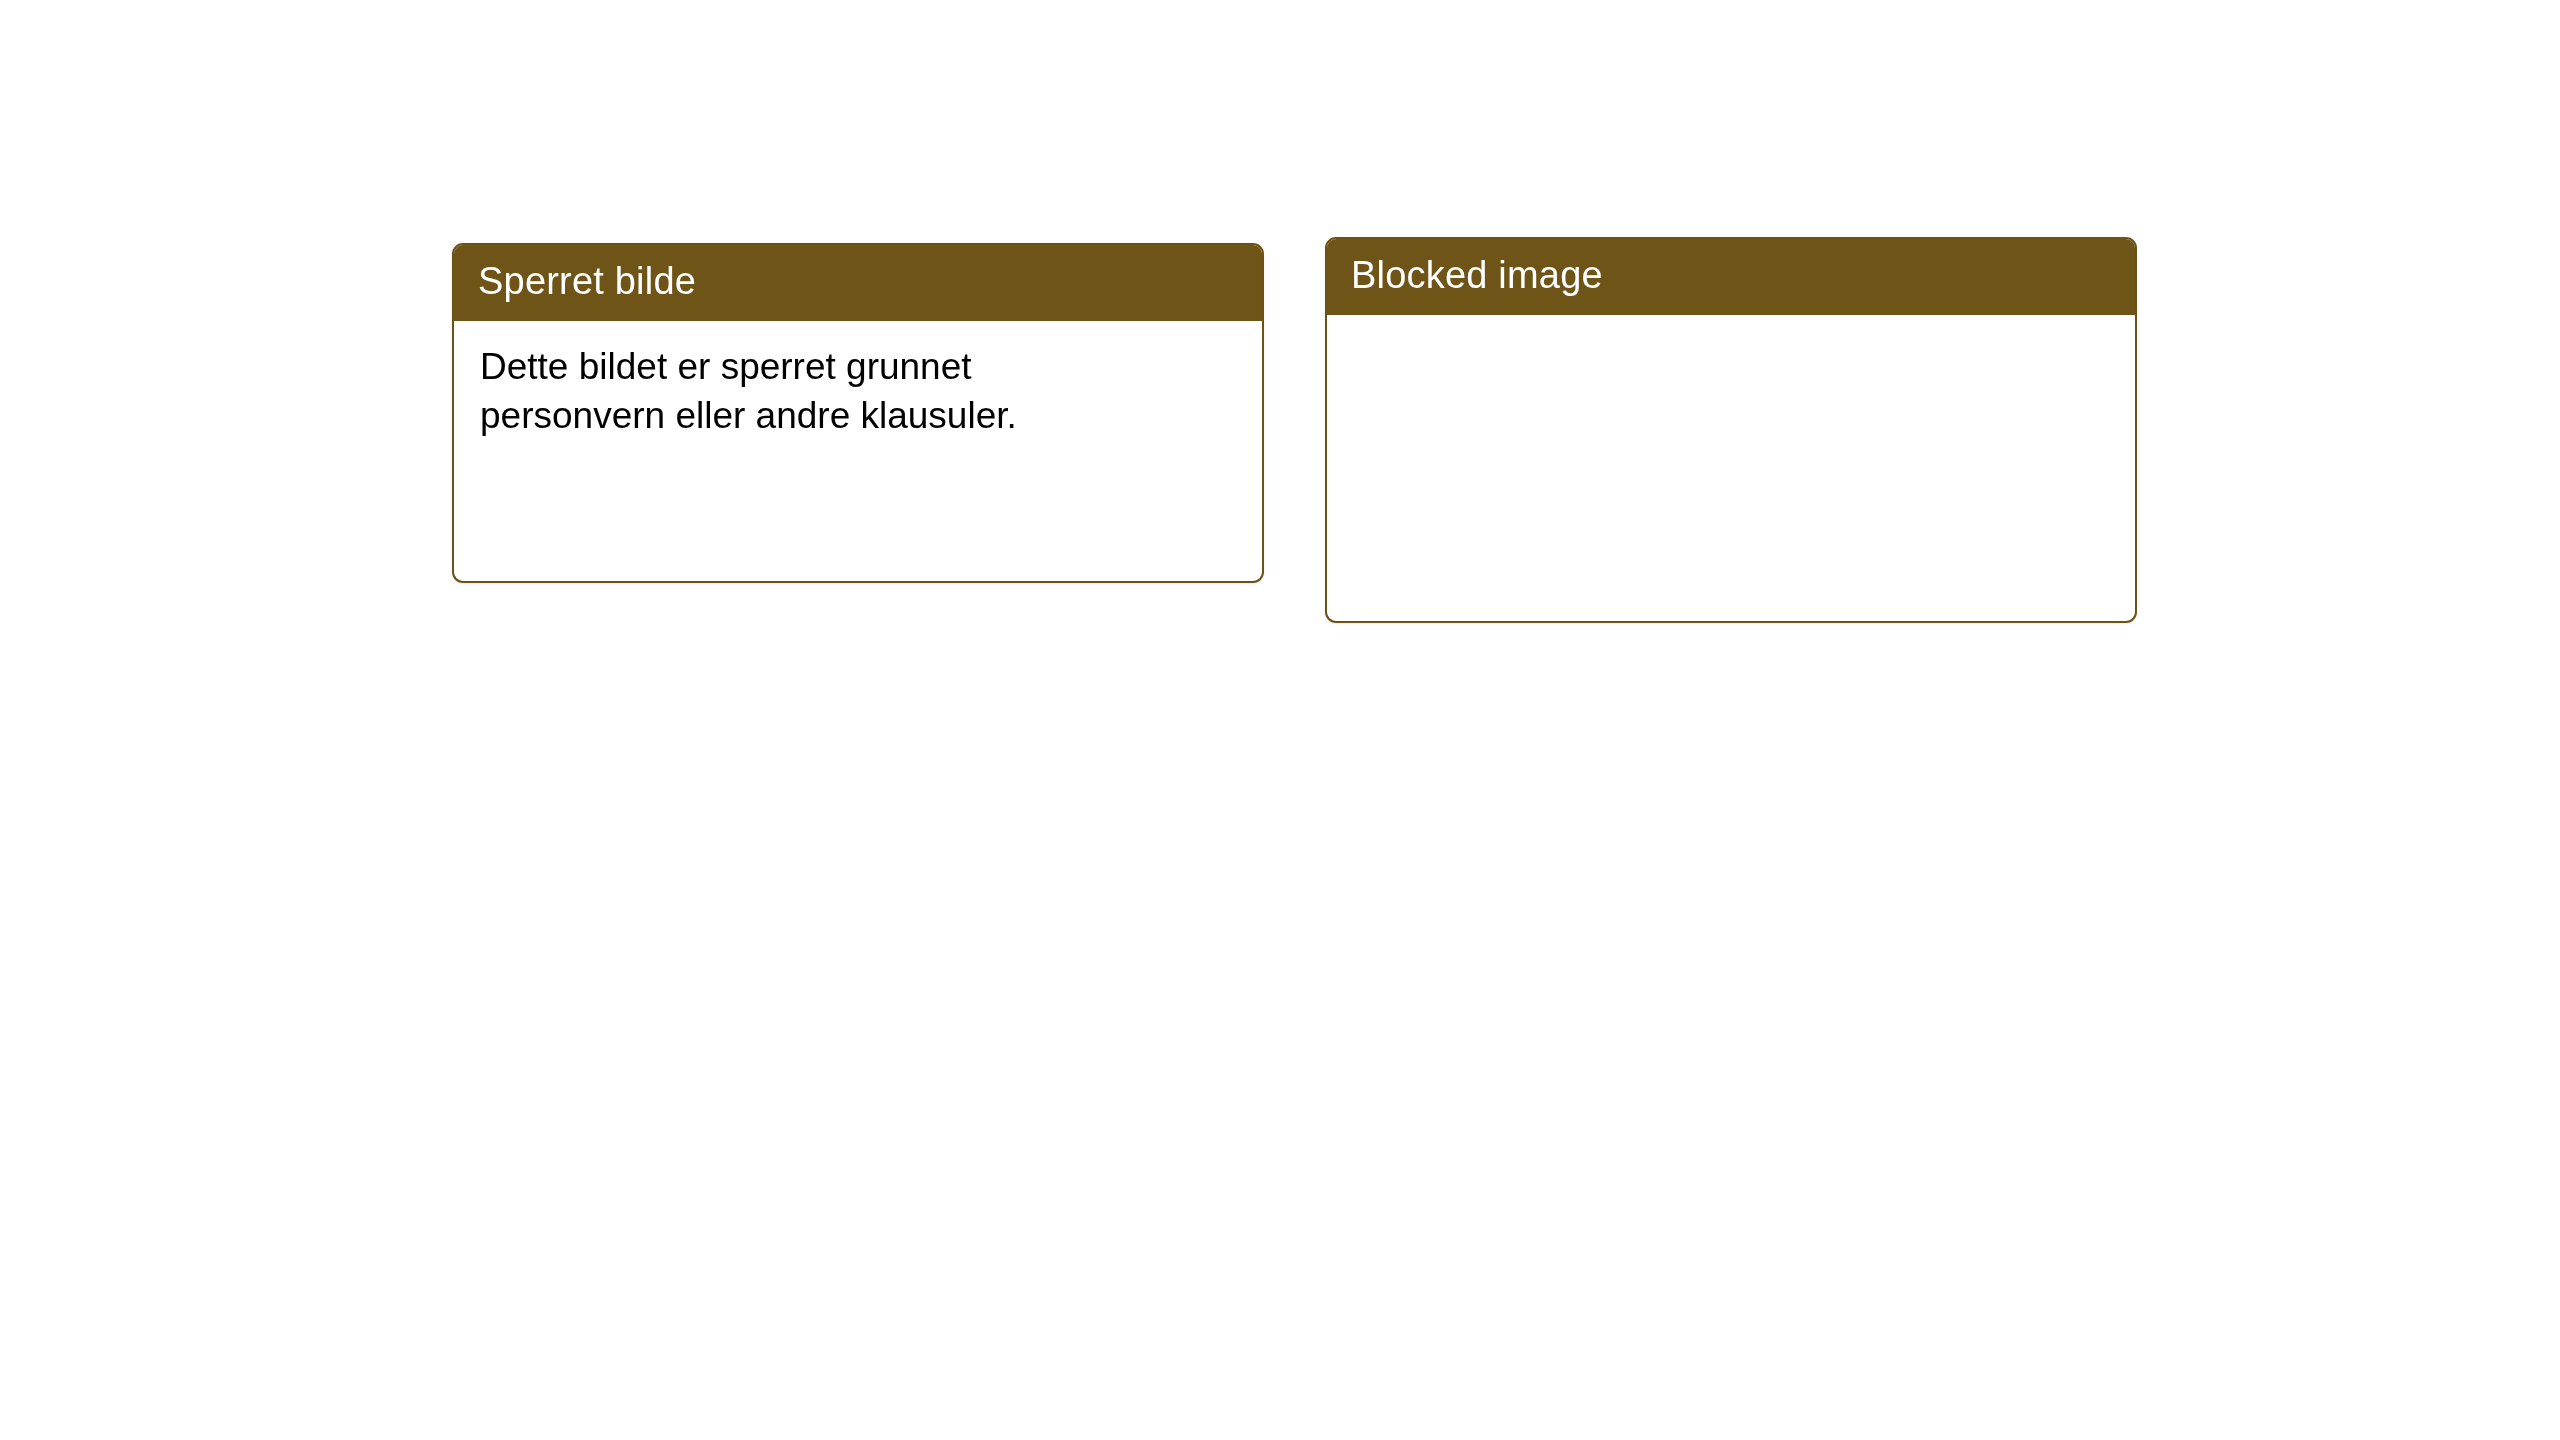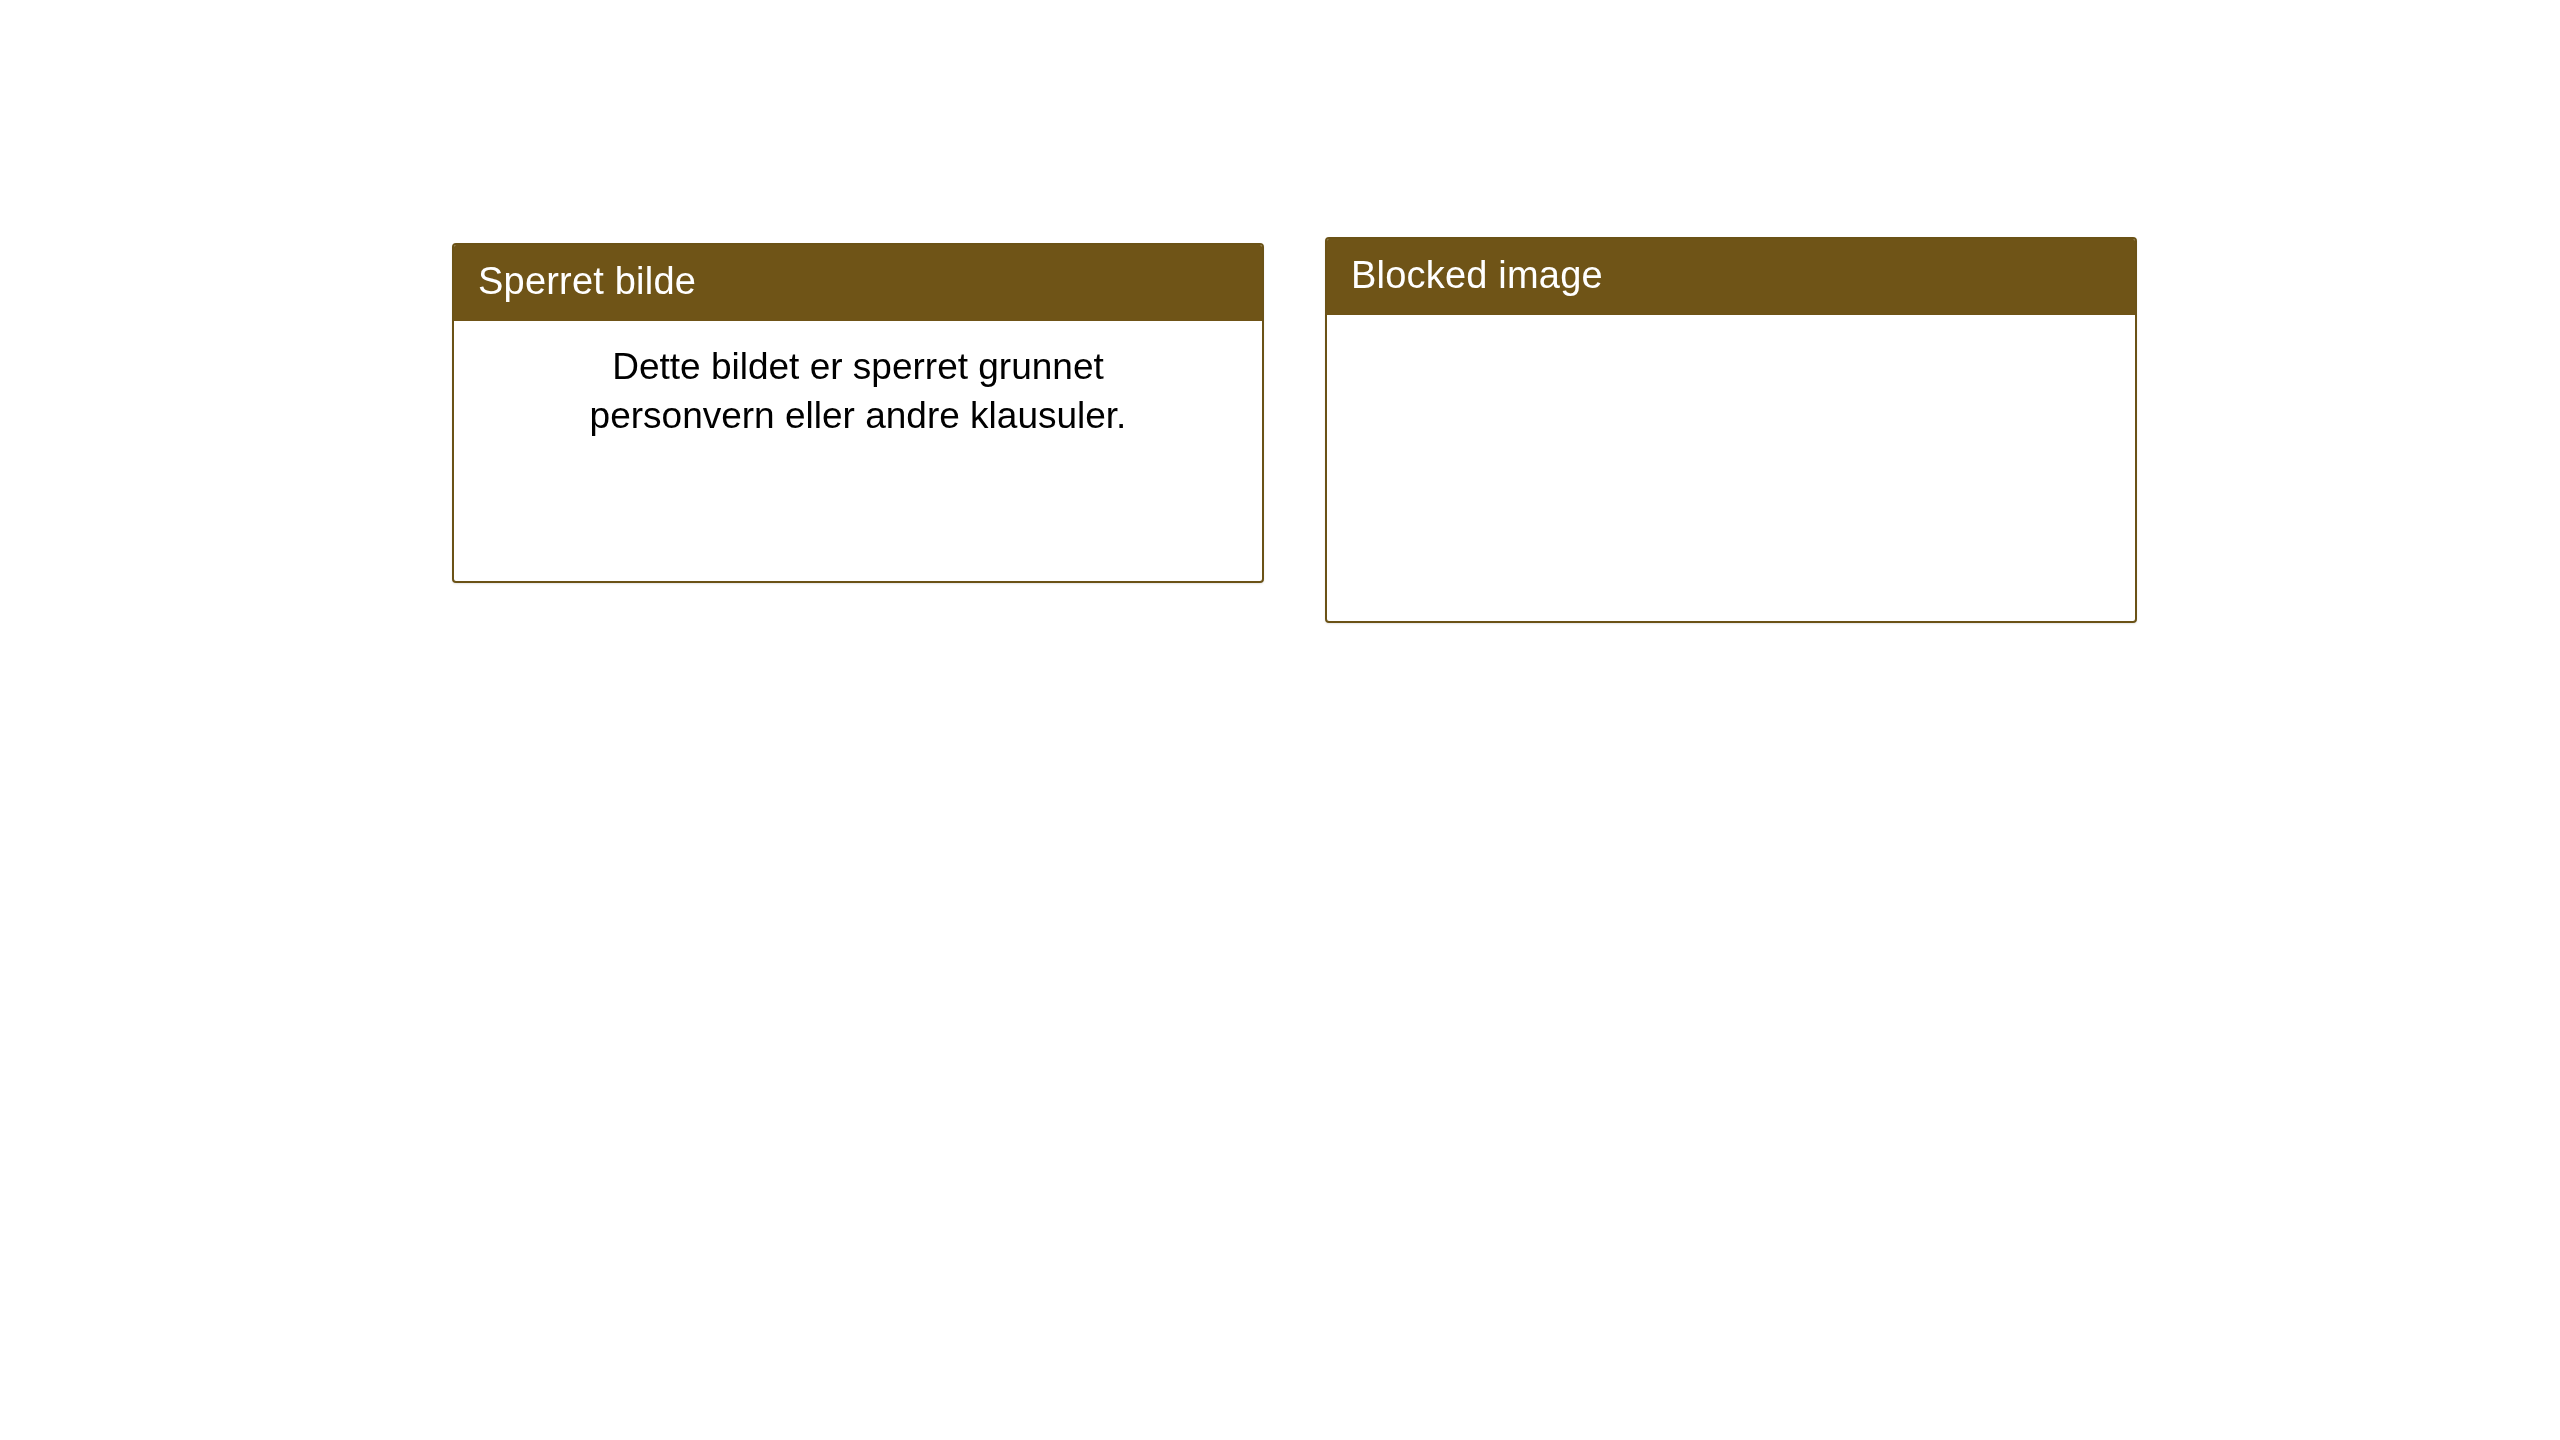--- a/index.html
+++ b/index.html
@@ -20,21 +20,21 @@
     width: 2560px;
     height: 1440px;
     background: #ffffff;
   }
 
   .notice-card {
     position: absolute;
     box-sizing: border-box;
     background: #ffffff;
     border: 2px solid #6b5216;
-    border-radius: 4px;
+    border-radius: 11px;
     overflow: hidden;
     box-shadow: 0 1px 2px rgba(0,0,0,0.10);
   }
 
   .notice-card .card-header {
     box-sizing: border-box;
     width: 100%;
     background: #6f5417;
     color: #ffffff;
     font-size: 38px;
@@ -48,21 +48,20 @@
     box-sizing: border-box;
     padding: 22px 26px 0 26px;
     color: #000000;
     font-size: 37px;
     line-height: 1.32;
   }
 
   .card-body p {
     margin: 0;
     white-space: pre-line;
-    text-align: center;
   }
 
   
   #card-no {
     left: 452px;
     top: 243px;
     width: 812px;
     height: 340px;
   }
 

